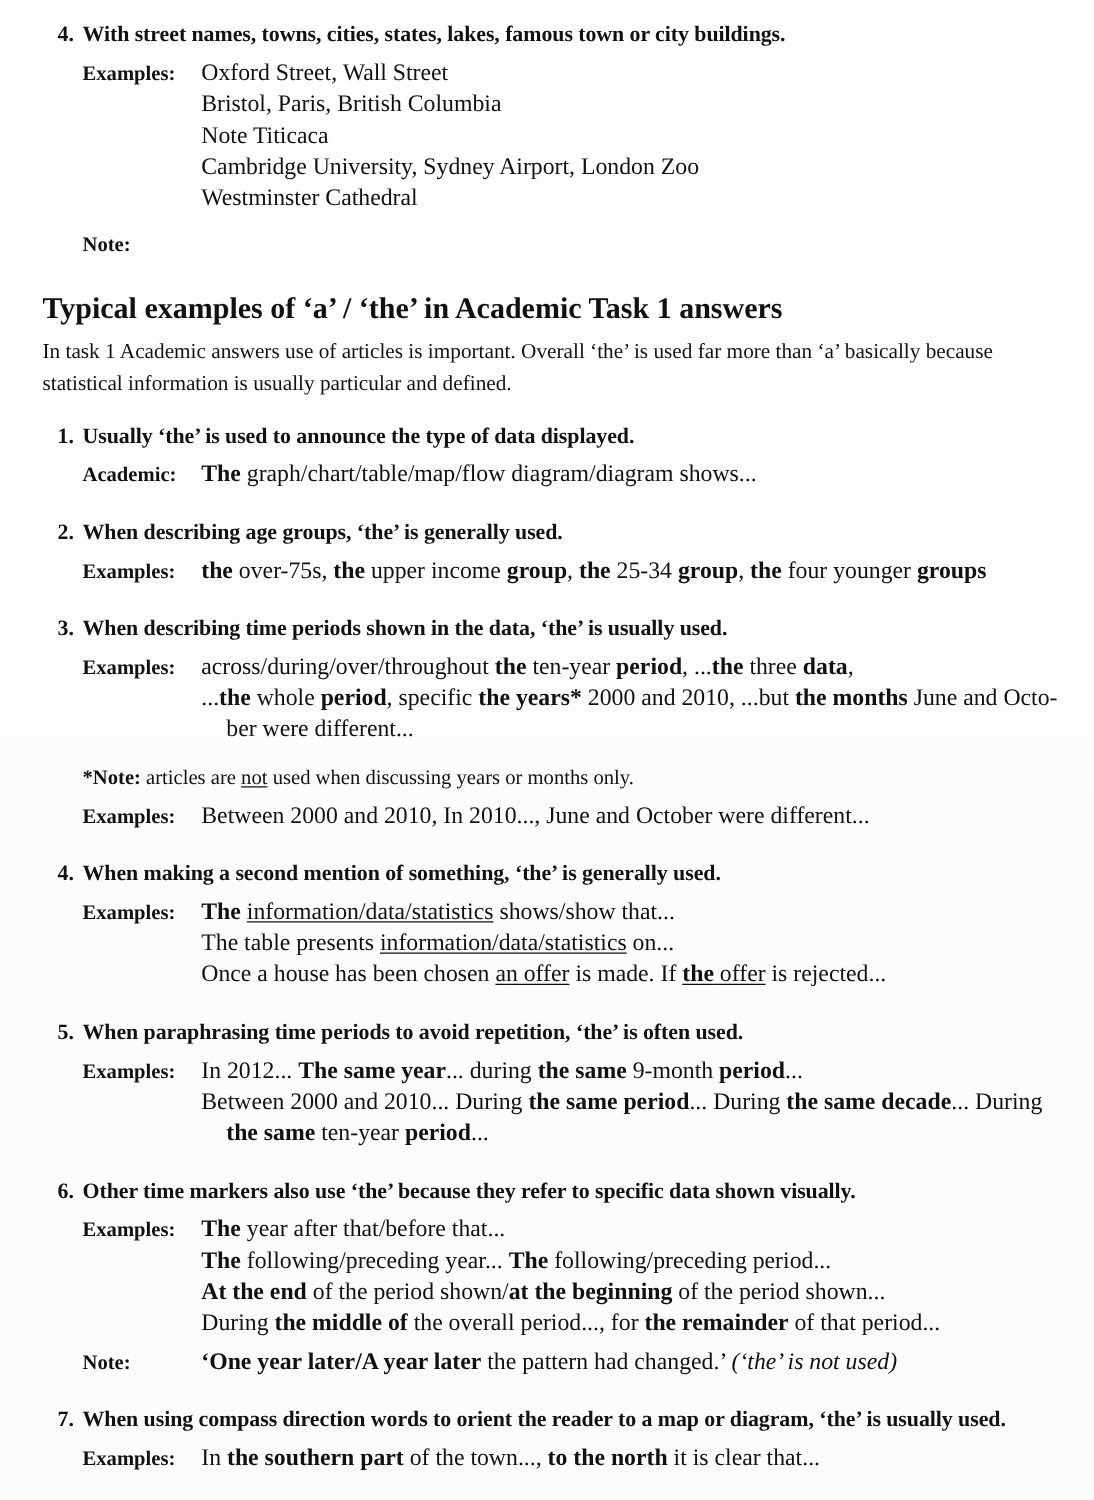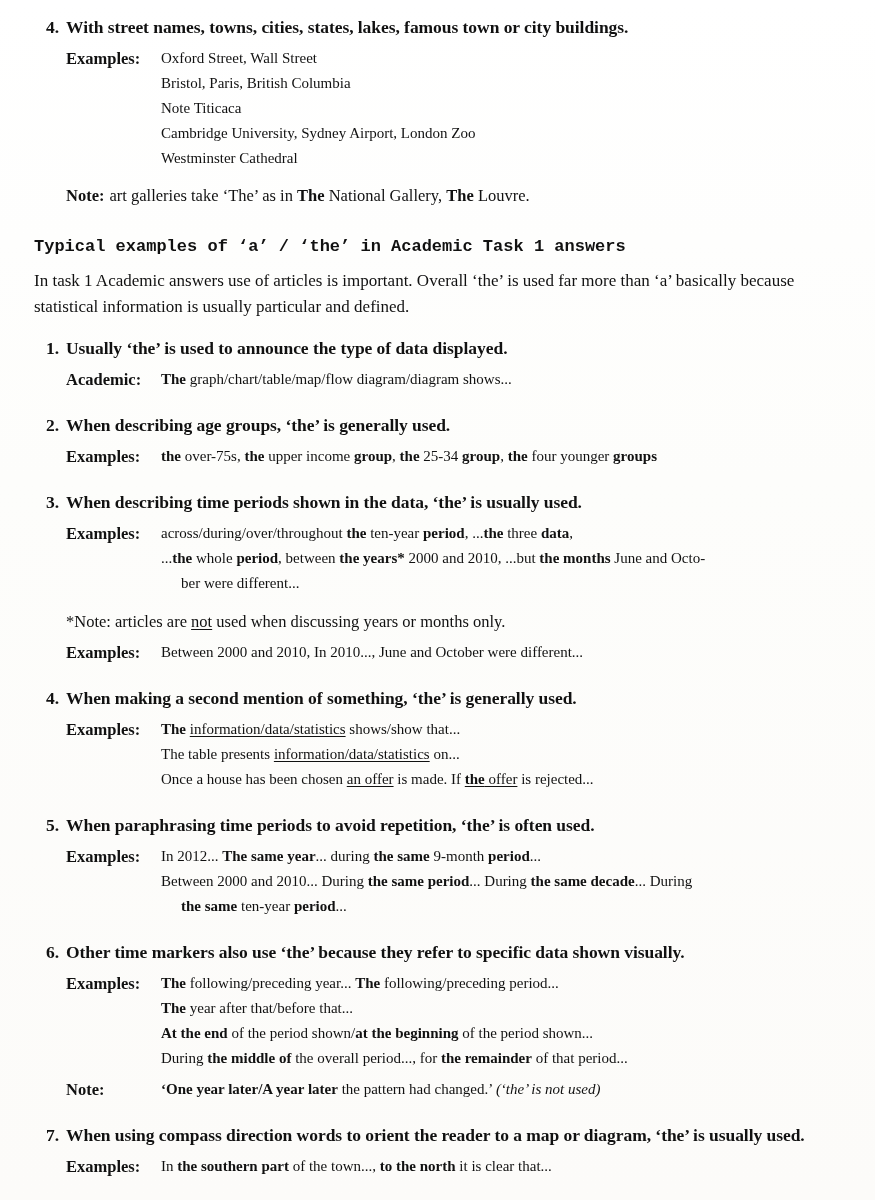--- a/index.html
+++ b/index.html
@@ -73,38 +73,37 @@
     font-weight: bold;
     font-size: 16.5px;
     line-height: 25px;
     white-space: nowrap;
   }
   .ex-label.w-examples { width: 95px; }
   .ex-label.w-note     { width: 95px; }
   .ex-lines {
     flex: 1 1 auto;
     min-width: 0;
-    font-size: 15px;
+    font-size: 19px;
     line-height: 25px;
   }
   .ex-line { white-space: nowrap; }
   .ex-line.hang { padding-left: 20px; }
 
   b, .b { font-weight: bold; }
   u, .u { text-decoration: underline; text-underline-offset: 2px; }
   i, .i { font-style: italic; }
 
   
   .section-heading {
     font-weight: bold;
-    font-size: 17px;
+    font-size: 24px;
     line-height: 26px;
     margin: 26px 0 8px 0;
     margin-left: -12px;
-    font-family: Liberation Mono, monospace;
   }
   .section-intro {
     font-size: 17px;
     line-height: 26px;
     margin-left: -12px;
     margin-right: 8px;
     text-align: left;
   }
 
   .note-standalone {
@@ -124,21 +123,21 @@
     line-height: 25px;
   }
   .gap-md { height: 15px; }
   .gap-lg { height: 20px; }
 
   .starnote {
     font-size: 16.5px;
     line-height: 25px;
     margin-top: 13px;
   }
-  .starnote .sn-label { font-weight: normal; }
+  .starnote .sn-label { font-weight: bold; }
 </style>
 </head>
 <body>
 
 <div class="page">
   <div class="content">
 
     <div class="item">
       <div class="item-num">4.</div>
       <div class="item-body">
@@ -150,21 +149,20 @@
             <div class="ex-line">Oxford Street, Wall Street</div>
             <div class="ex-line">Bristol, Paris, British Columbia</div>
             <div class="ex-line">Note Titicaca</div>
             <div class="ex-line">Cambridge University, Sydney Airport, London Zoo</div>
             <div class="ex-line">Westminster Cathedral</div>
           </div>
         </div>
 
         <div class="note-standalone">
           <div class="n-label">Note:</div>
-          <div class="n-text"><span>art galleries take ‘The’ as in </span><b>The</b><span> National Gallery, </span><b>The</b><span> Louvre.</span></div>
         </div>
       </div>
     </div>
 
     <div class="section-heading">Typical examples of ‘a’ / ‘the’ in Academic Task 1 answers</div>
     <div class="section-intro">In task 1 Academic answers use of articles is important. Overall ‘the’ is used far more than ‘a’ basically because statistical information is usually particular and defined.</div>
 
     <div id="items-root">
         <div class="gap-md"></div>
         <div class="item">
@@ -194,21 +192,21 @@
         </div>
         <div class="gap-lg"></div>
         <div class="item">
           <div class="item-num">3.</div>
           <div class="item-body">
             <div class="item-title">When describing time periods shown in the data, ‘the’ is usually used.</div>
             <div class="ex-block">
               <div class="ex-label w-examples">Examples:</div>
               <div class="ex-lines">
                 <div class="ex-line"><span>across/during/over/throughout </span><span class="b">the</span><span> ten-year </span><span class="b">period</span><span>, ...</span><span class="b">the</span><span> three </span><span class="b">data</span><span>,</span></div>
-                <div class="ex-line"><span>...</span><span class="b">the</span><span> whole </span><span class="b">period</span><span>, between </span><span class="b">the years*</span><span> 2000 and 2010, ...but </span><span class="b">the months</span><span> June and Octo-</span></div>
+                <div class="ex-line"><span>...</span><span class="b">the</span><span> whole </span><span class="b">period</span><span>, specific </span><span class="b">the years*</span><span> 2000 and 2010, ...but </span><span class="b">the months</span><span> June and Octo-</span></div>
                 <div class="ex-line hang"><span>ber were different...</span></div>
               </div>
             </div>
             <div class="starnote"><span class="sn-label">*Note:</span><span> articles are </span><span class="u">not</span><span> used when discussing years or months only.</span></div>
             <div class="ex-block">
               <div class="ex-label w-examples">Examples:</div>
               <div class="ex-lines">
                 <div class="ex-line"><span>Between 2000 and 2010, In 2010..., June and October were different...</span></div>
               </div>
             </div>
@@ -245,22 +243,22 @@
           </div>
         </div>
         <div class="gap-lg"></div>
         <div class="item">
           <div class="item-num">6.</div>
           <div class="item-body">
             <div class="item-title">Other time markers also use ‘the’ because they refer to specific data shown visually.</div>
             <div class="ex-block">
               <div class="ex-label w-examples">Examples:</div>
               <div class="ex-lines">
+                <div class="ex-line"><span class="b">The</span><span> year after that/before that...</span></div>
                 <div class="ex-line"><span class="b">The</span><span> following/preceding year... </span><span class="b">The</span><span> following/preceding period...</span></div>
-                <div class="ex-line"><span class="b">The</span><span> year after that/before that...</span></div>
                 <div class="ex-line"><span class="b">At the end</span><span> of the period shown/</span><span class="b">at the beginning</span><span> of the period shown...</span></div>
                 <div class="ex-line"><span>During </span><span class="b">the middle of</span><span> the overall period..., for </span><span class="b">the remainder</span><span> of that period...</span></div>
               </div>
             </div>
             <div class="ex-block">
               <div class="ex-label w-note">Note:</div>
               <div class="ex-lines">
                 <div class="ex-line"><span class="b">‘One year later/A year later</span><span> the pattern had changed.’ </span><span class="i">(‘the’ is not used)</span></div>
               </div>
             </div>

